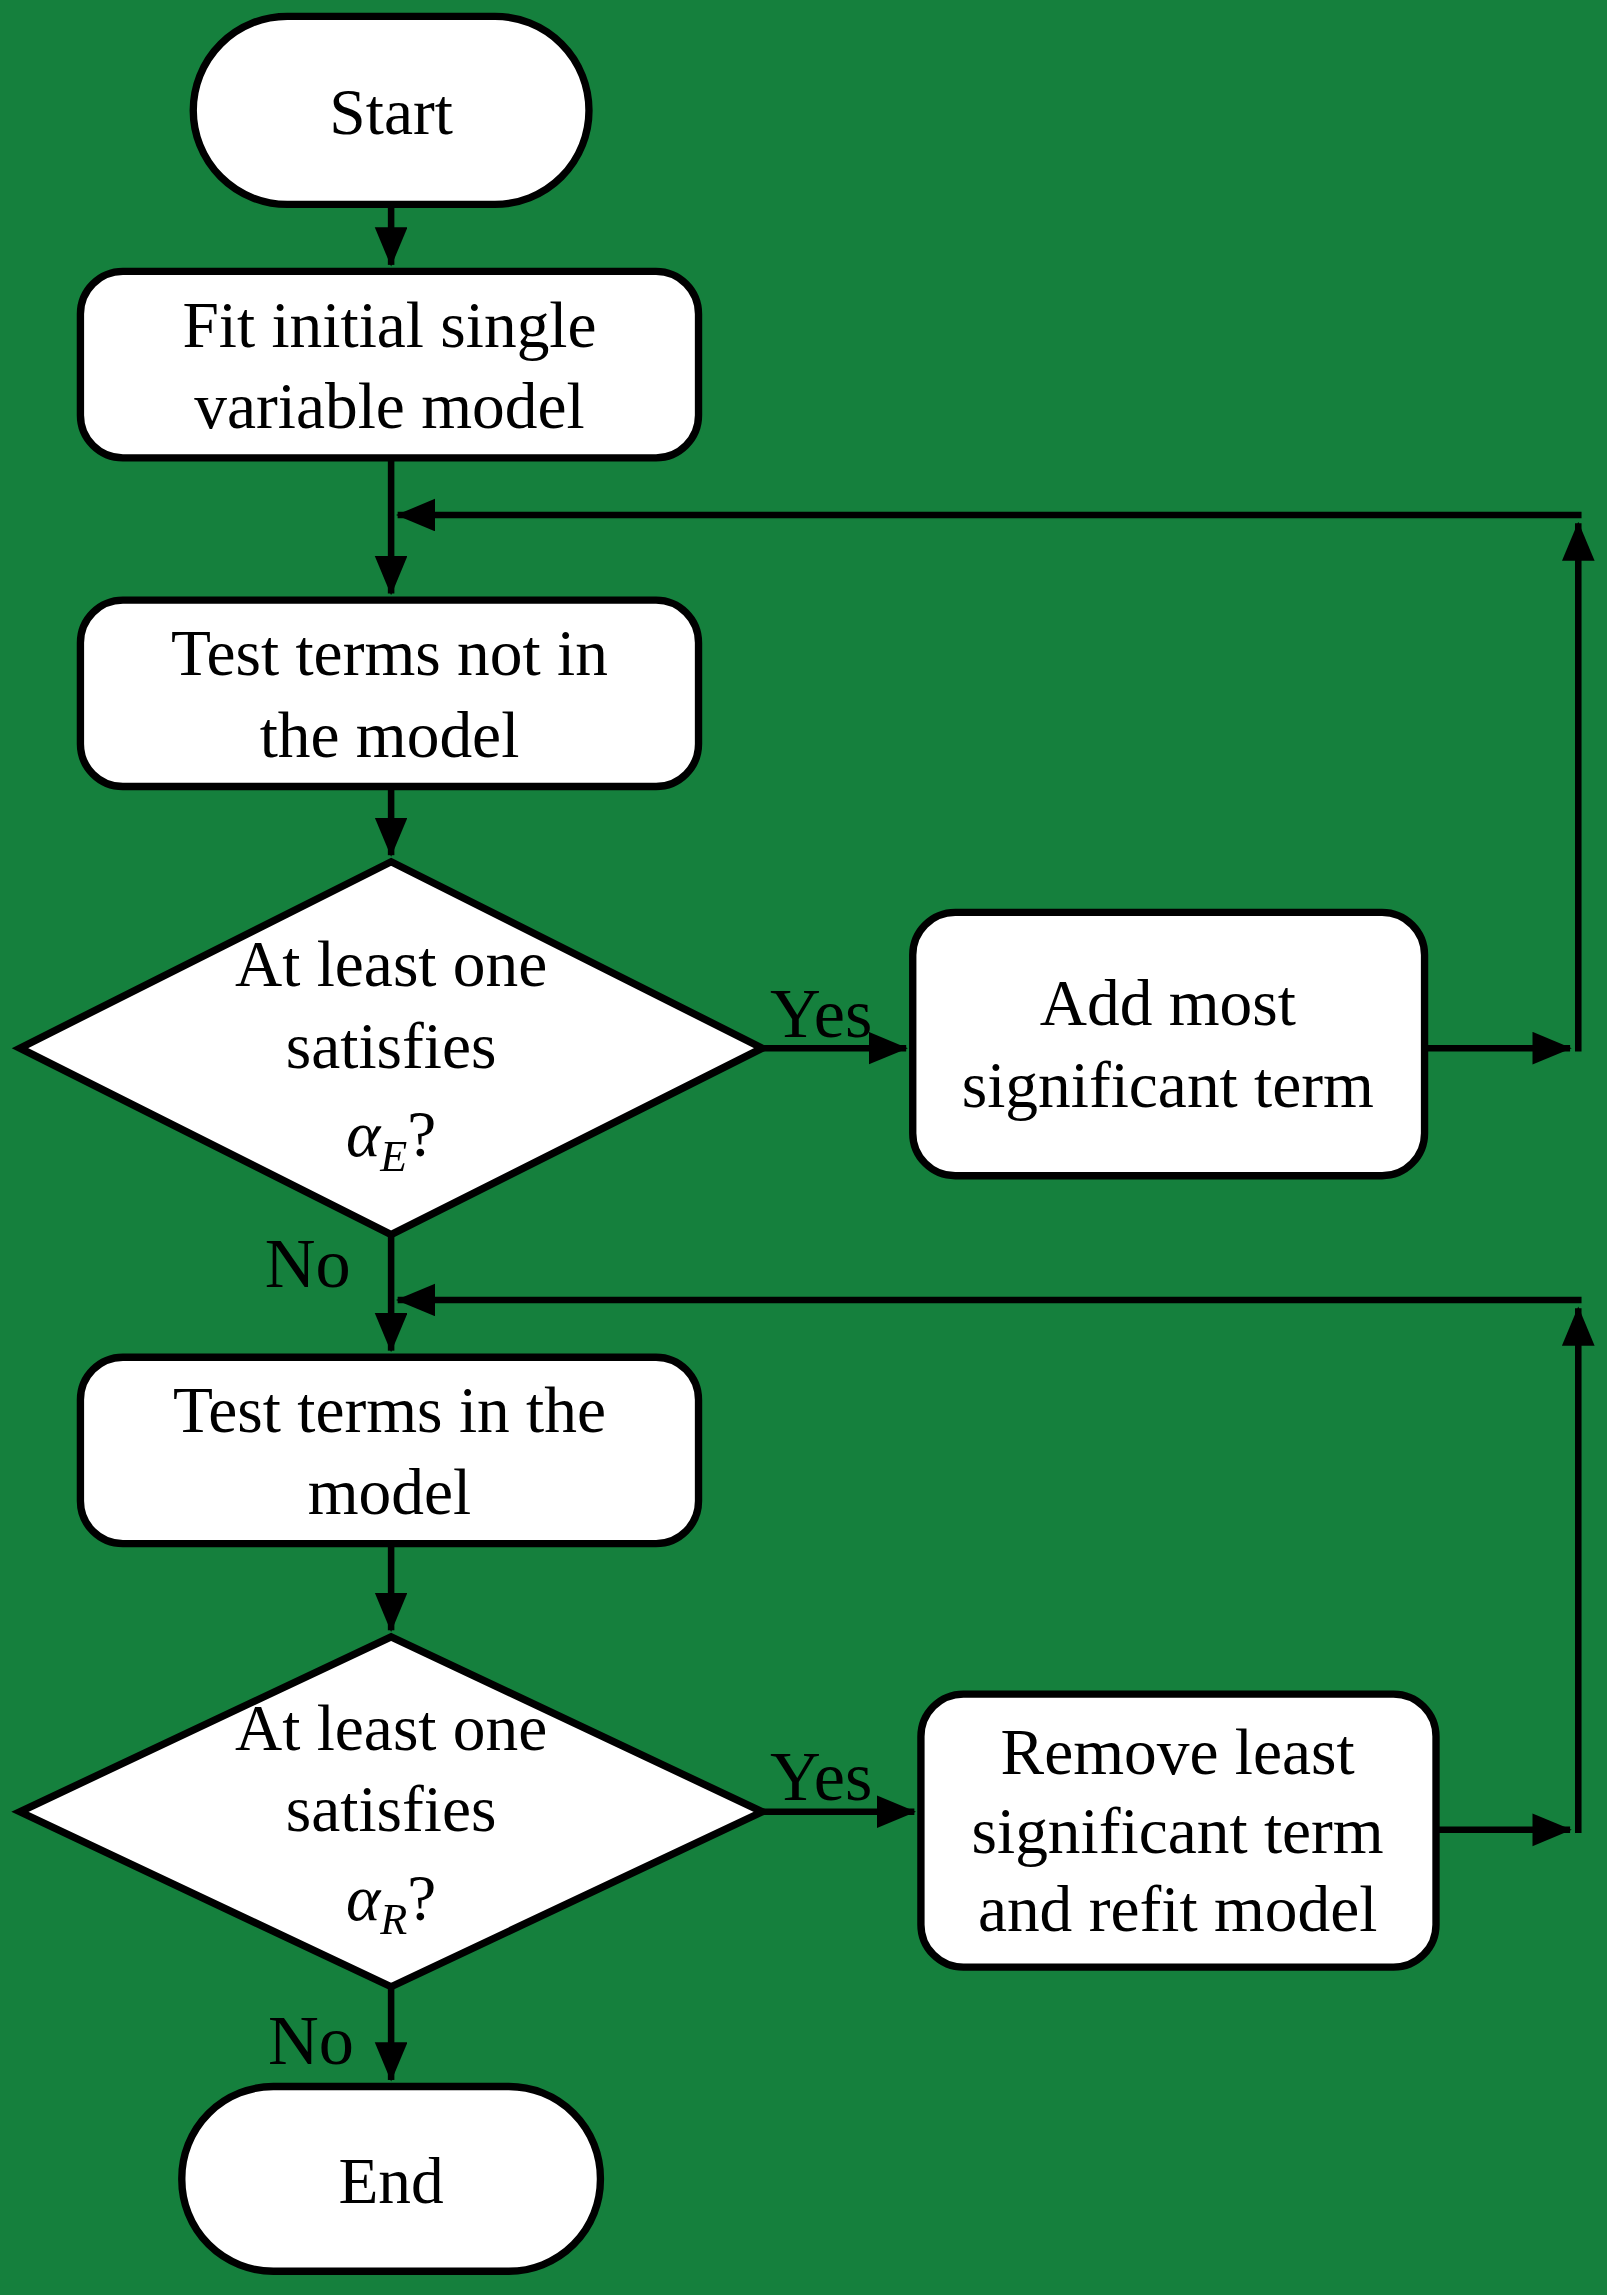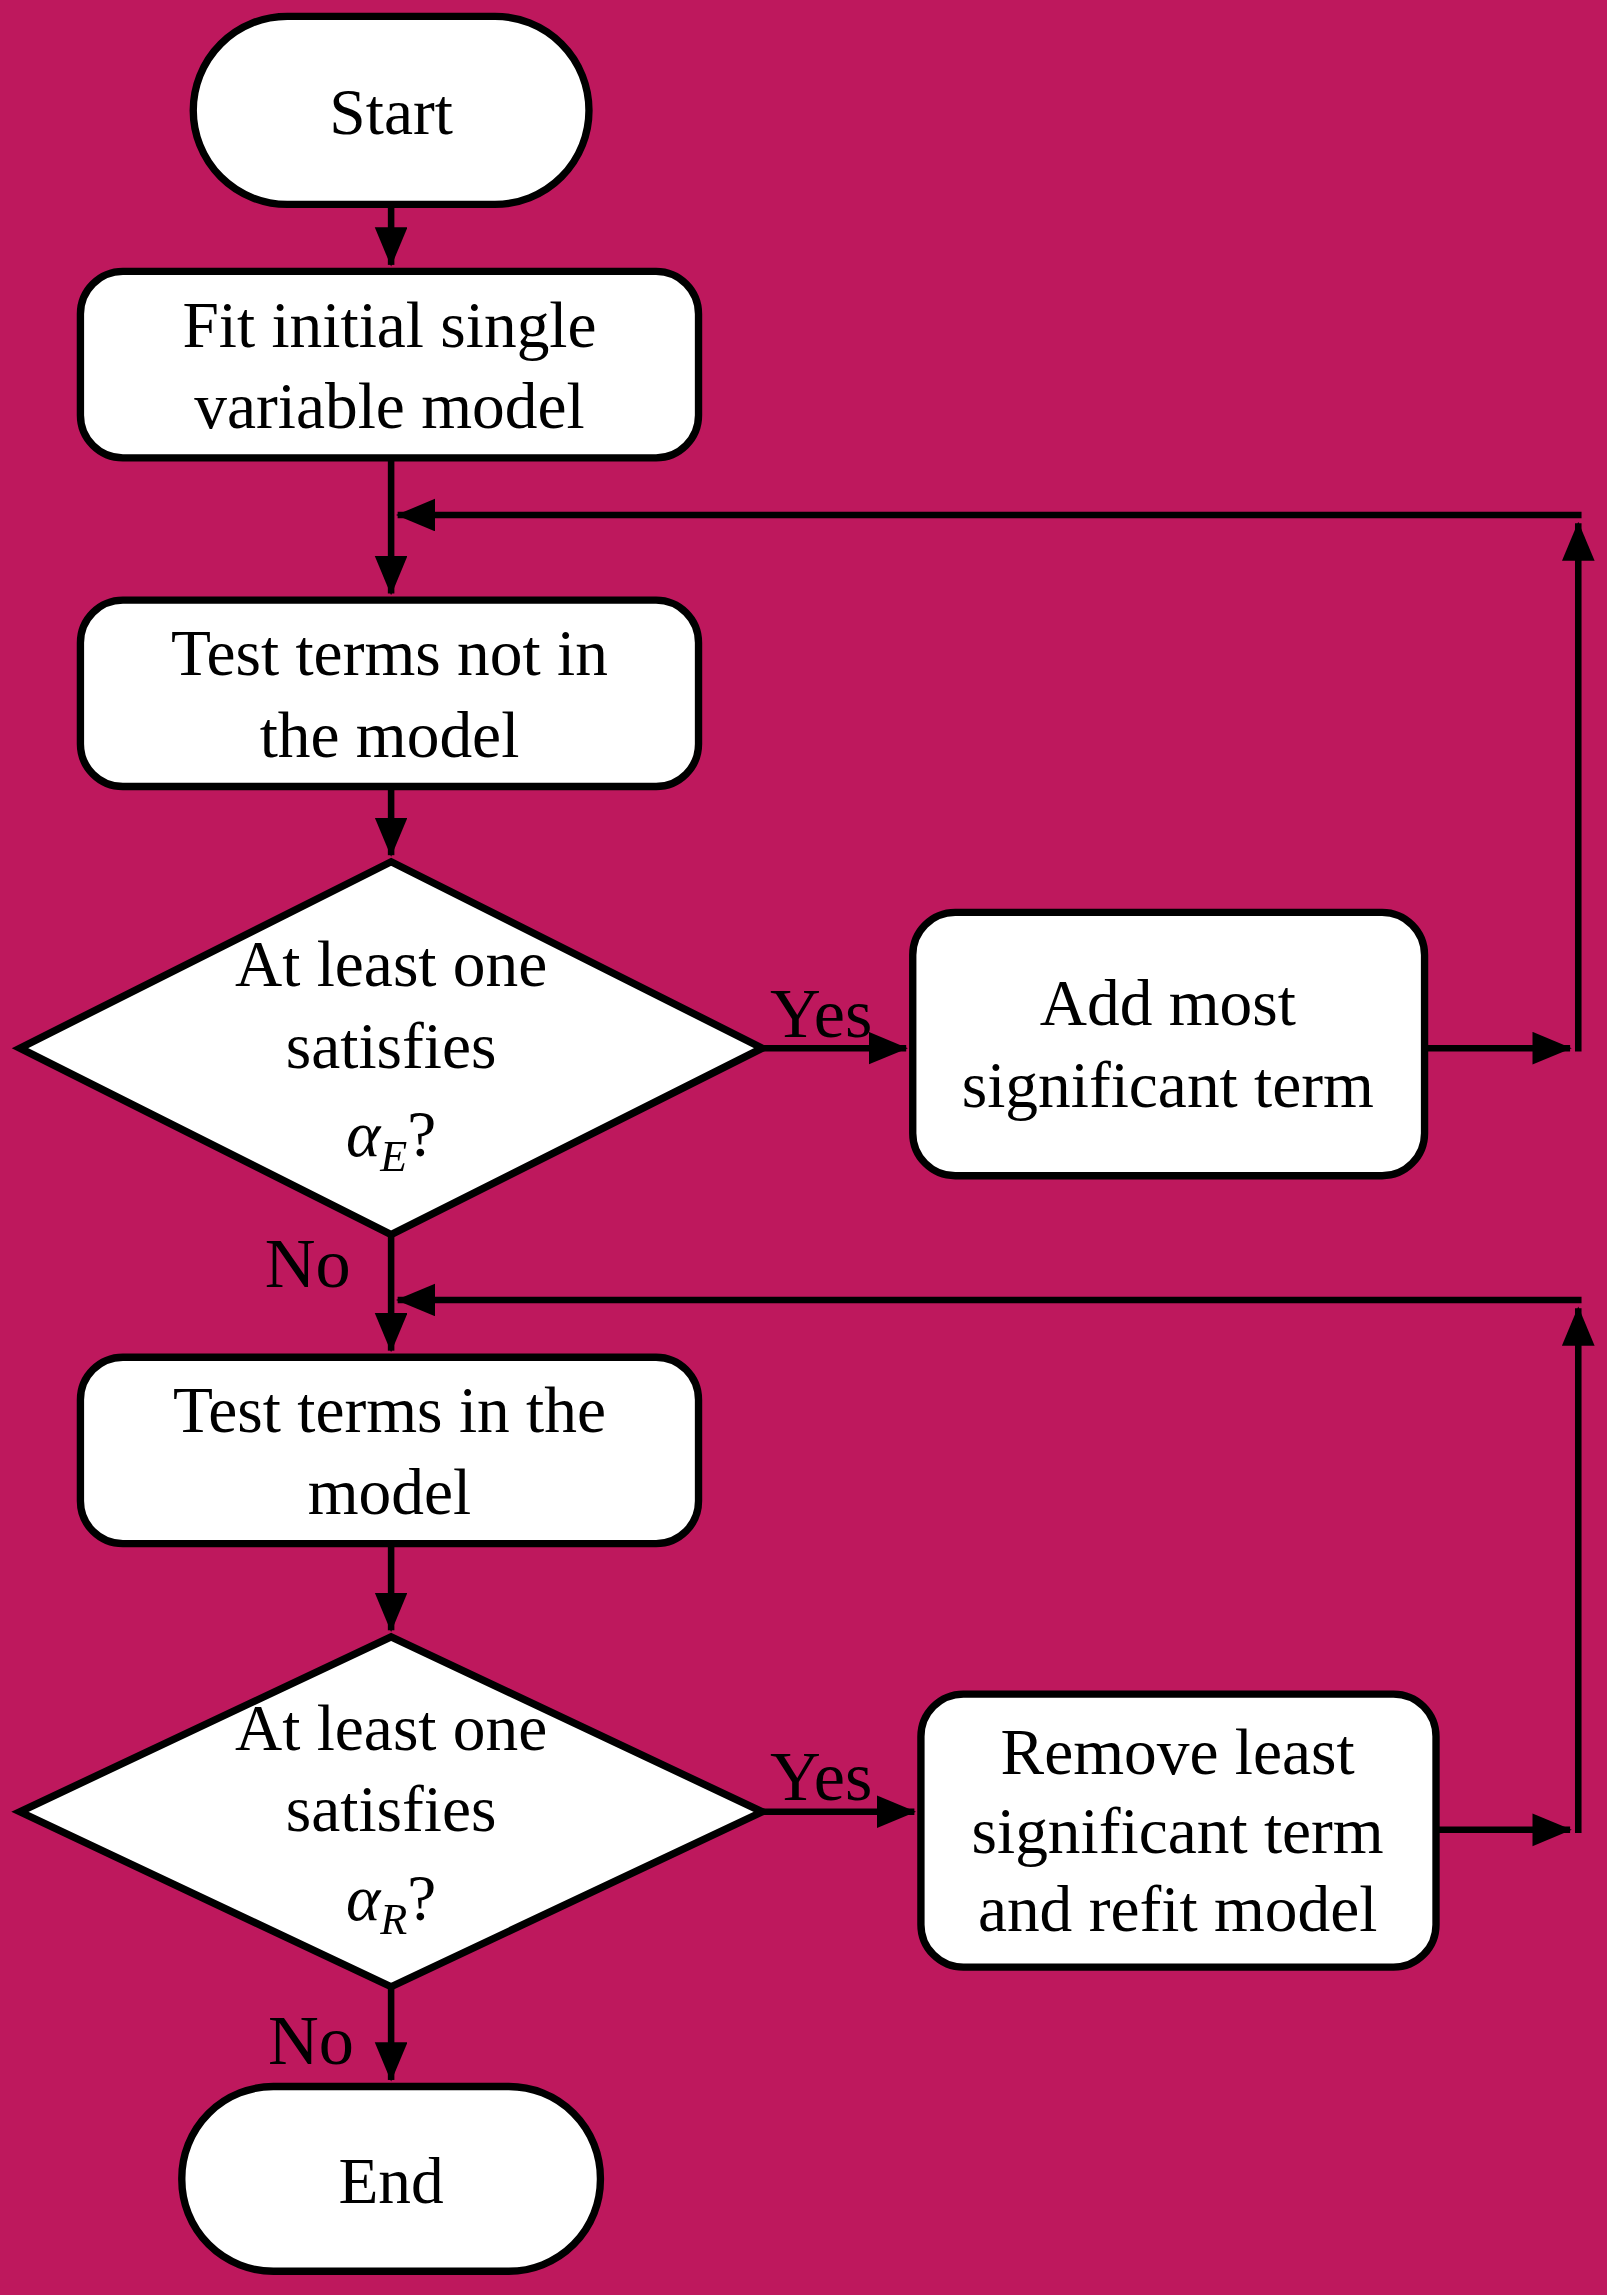--- a/index.html
+++ b/index.html
@@ -1,16 +1,16 @@
 <!DOCTYPE html>
 <html style="font-size:13px"><head>
 <meta charset="utf-8">
 <style>
   html,body{margin:0;padding:0;background:#ffffff;}
-  .stage{width:1608px;height:2295px;background:#be185d;position:relative;overflow:hidden;}
+  .stage{width:1608px;height:2295px;background:#15803d;position:relative;overflow:hidden;}
   svg{display:block;}
   .node{fill:#ffffff;stroke:#000000;stroke-width:4.5;}
   .edge{fill:none;stroke:#000000;stroke-width:4;}
   .nodetext{font-family:"Liberation Serif","DejaVu Serif",serif;font-size:40px;fill:#000000;text-anchor:middle;}
   .edgelabel{font-family:"Liberation Serif","DejaVu Serif",serif;font-size:43px;fill:#000000;text-anchor:middle;}
   .it{font-style:italic;}
   .sub{font-size:27px;}
 </style>
 </head>
 <body>

